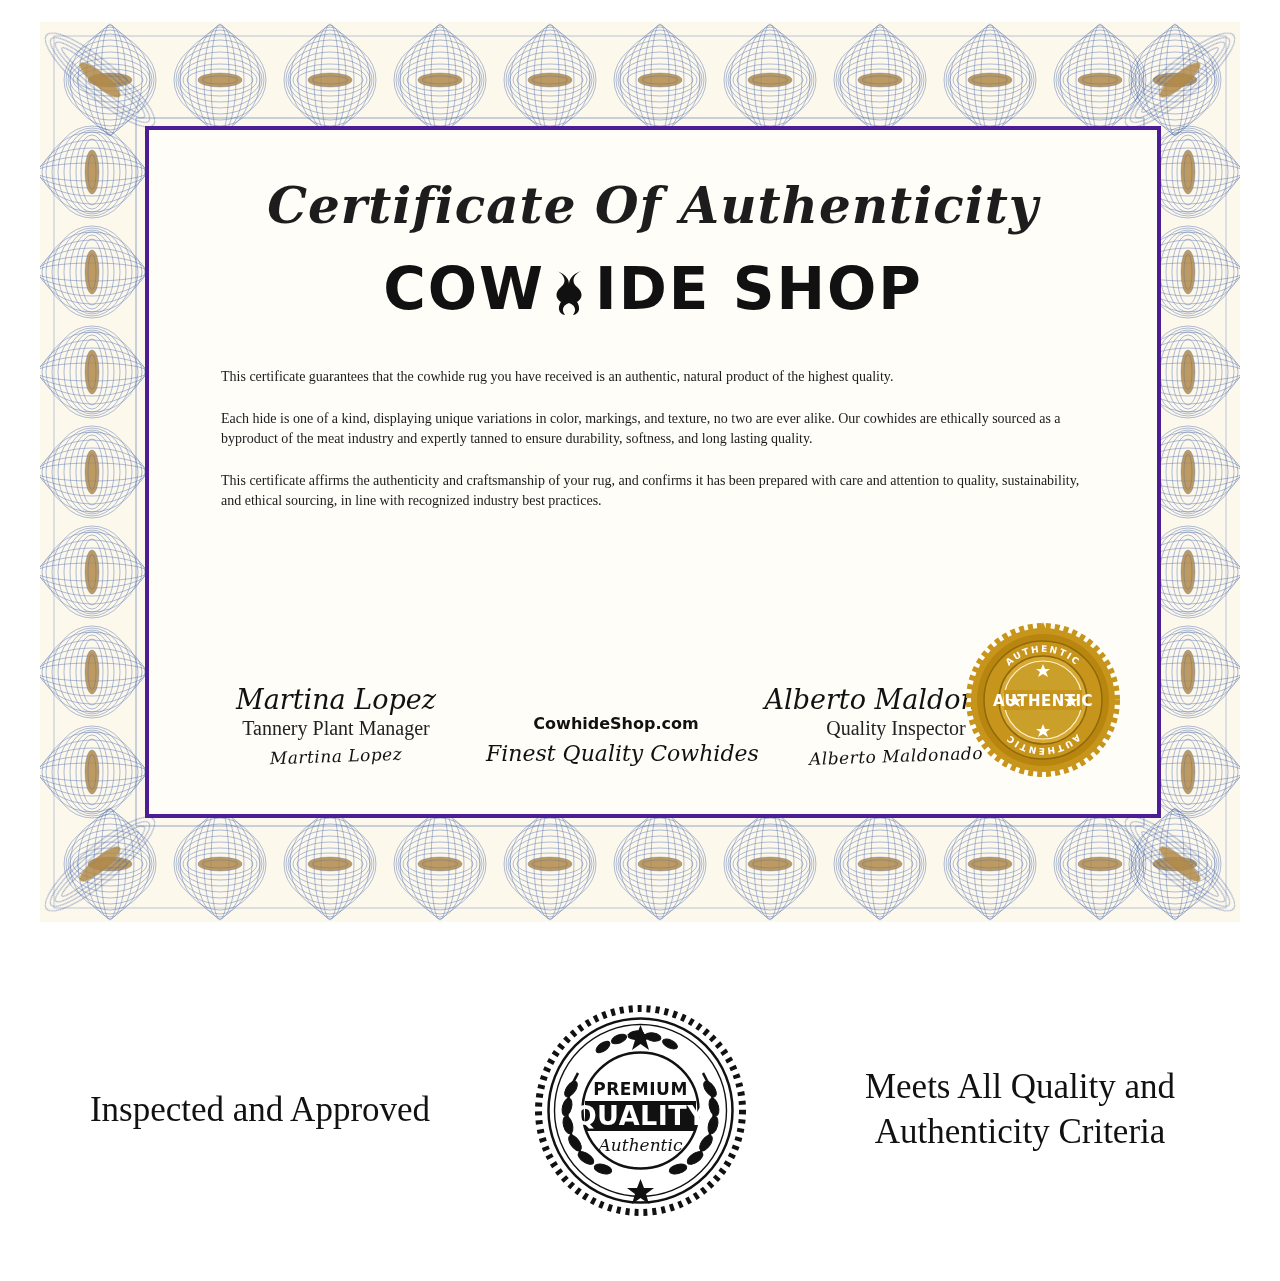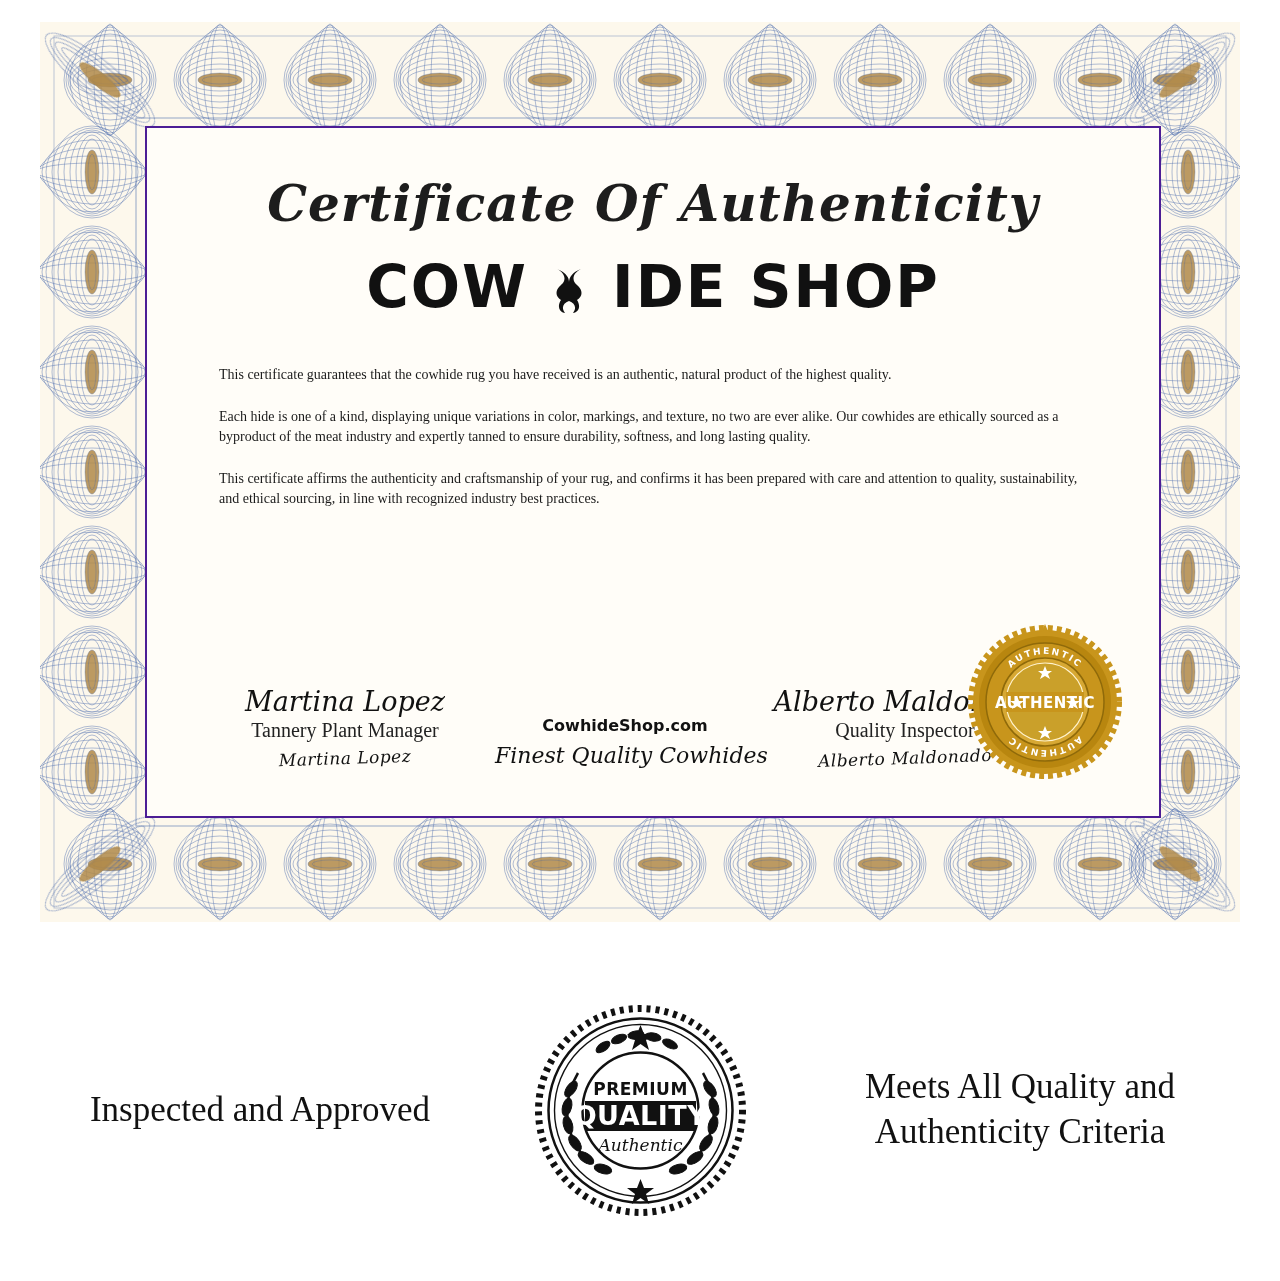--- a/index.html
+++ b/index.html
@@ -34,21 +34,21 @@
   .guilloche svg { display: block; }
 
   
   .inner-panel {
     position: absolute;
     left: 105px;
     top: 104px;
     width: 1016px;
     height: 692px;
     background: #fffdf8;
-    border: 2px solid #4c1d95;
+    border: 4px solid #4c1d95;
     box-sizing: border-box;
     z-index: 5;
   }
 
   .cert-title {
     text-align: center;
     font-family: "DejaVu Serif", serif;
     font-style: italic;
     font-weight: 700;
     font-size: 50px;
@@ -62,21 +62,21 @@
     text-align: center;
     margin-top: 20px;
     font-family: "DejaVu Sans", sans-serif;
     font-weight: 700;
     font-size: 58px;
     letter-spacing: 2px;
     color: #111;
     display: flex;
     align-items: center;
     justify-content: center;
-    gap: 17px;
+    gap: 0px;
   }
   .brand .seg { display: inline-block; }
   .brand .hidemark {
     display: inline-block;
     width: 46px;
     height: 50px;
     position: relative;
     margin: 0 2px;
   }
   .brand .hidemark svg { position: absolute; left: 0; top: 4px; }
@@ -87,21 +87,21 @@
     font-size: 14px;
     line-height: 1.42;
     color: #1a1a1a;
     text-align: left;
   }
   .body-text p { margin: 0 0 22px 0; }
 
   
   .sig-row {
     position: absolute;
-    left: 12px;
+    left: 1px;
     right: 0;
     bottom: 48px;
     display: flex;
     align-items: flex-end;
     padding: 0 36px;
     box-sizing: border-box;
   }
   .sig-block { text-align: center; }
   .sig-left { width: 300px; }
   .sig-mid { width: 260px; }

